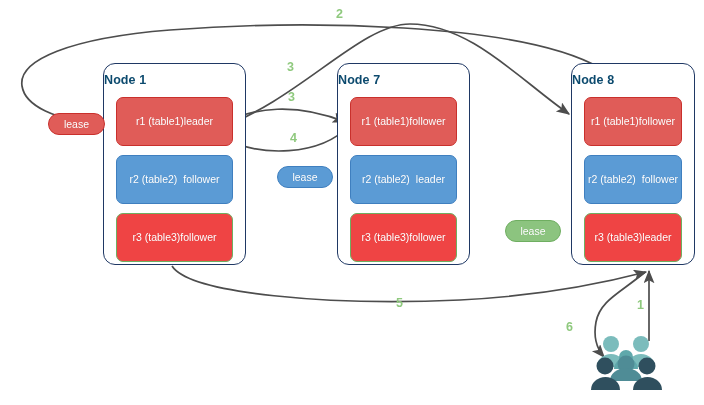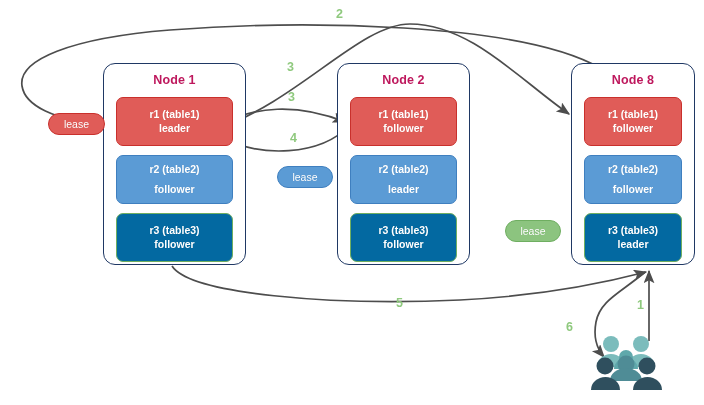--- a/index.html
+++ b/index.html
@@ -19,47 +19,44 @@
   .node{
     position:absolute;
     border:1.6px solid #1f3864;
     border-radius:12px;
     background:#ffffff;
     box-sizing:border-box;
     z-index:2;
   }
   .node-title{
     position:absolute;left:0;right:0;top:9px;
-    text-align:center;
     font-size:12.5px;
     font-weight:bold;
-    color:#be185d;
+    color:#0c4a6e;
     letter-spacing:0.1px;
   }
   .replica{
     position:absolute;
     left:12px;right:12px;
     height:49px;
     border-radius:7px;
     box-sizing:border-box;
     display:flex;
-    flex-direction:column;
     align-items:center;
     justify-content:center;
     color:#ffffff;
     font-size:10.5px;
     line-height:13.5px;
     text-align:center;
     text-shadow:0 0 1px rgba(0,0,0,.12);
-    font-weight:bold;
   }
   .replica .ln{display:block;}
   .r-red   {background:#e05c58;border:1.4px solid #c9302c;}
   .r-blue  {background:#5b9bd5;border:1.4px solid #3f7fbf;gap:6px;}
-  .r-green {background:#0369a1;border:1.4px solid #6fae61;}
+  .r-green {background:#ef4444;border:1.4px solid #6fae61;}
 
   .lease{
     position:absolute;
     border-radius:11px;
     box-sizing:border-box;
     display:flex;align-items:center;justify-content:center;
     color:#ffffff;
     font-size:10.5px;
     height:22px;
     z-index:3;
@@ -116,21 +113,21 @@
       <span class="ln">r2 (table2)</span>
       <span class="ln">follower</span>
     </div>
     <div class="replica r-green" style="top:149px;">
       <span class="ln">r3 (table3)</span>
       <span class="ln">follower</span>
     </div>
   </div>
 
   <div class="node" style="left:337px;top:63px;width:133px;height:202px;">
-    <div class="node-title">Node 2</div>
+    <div class="node-title">Node 7</div>
 
     <div class="replica r-red" style="top:33px;">
       <span class="ln">r1 (table1)</span>
       <span class="ln">follower</span>
     </div>
     <div class="replica r-blue" style="top:91px;">
       <span class="ln">r2 (table2)</span>
       <span class="ln">leader</span>
     </div>
     <div class="replica r-green" style="top:149px;">

